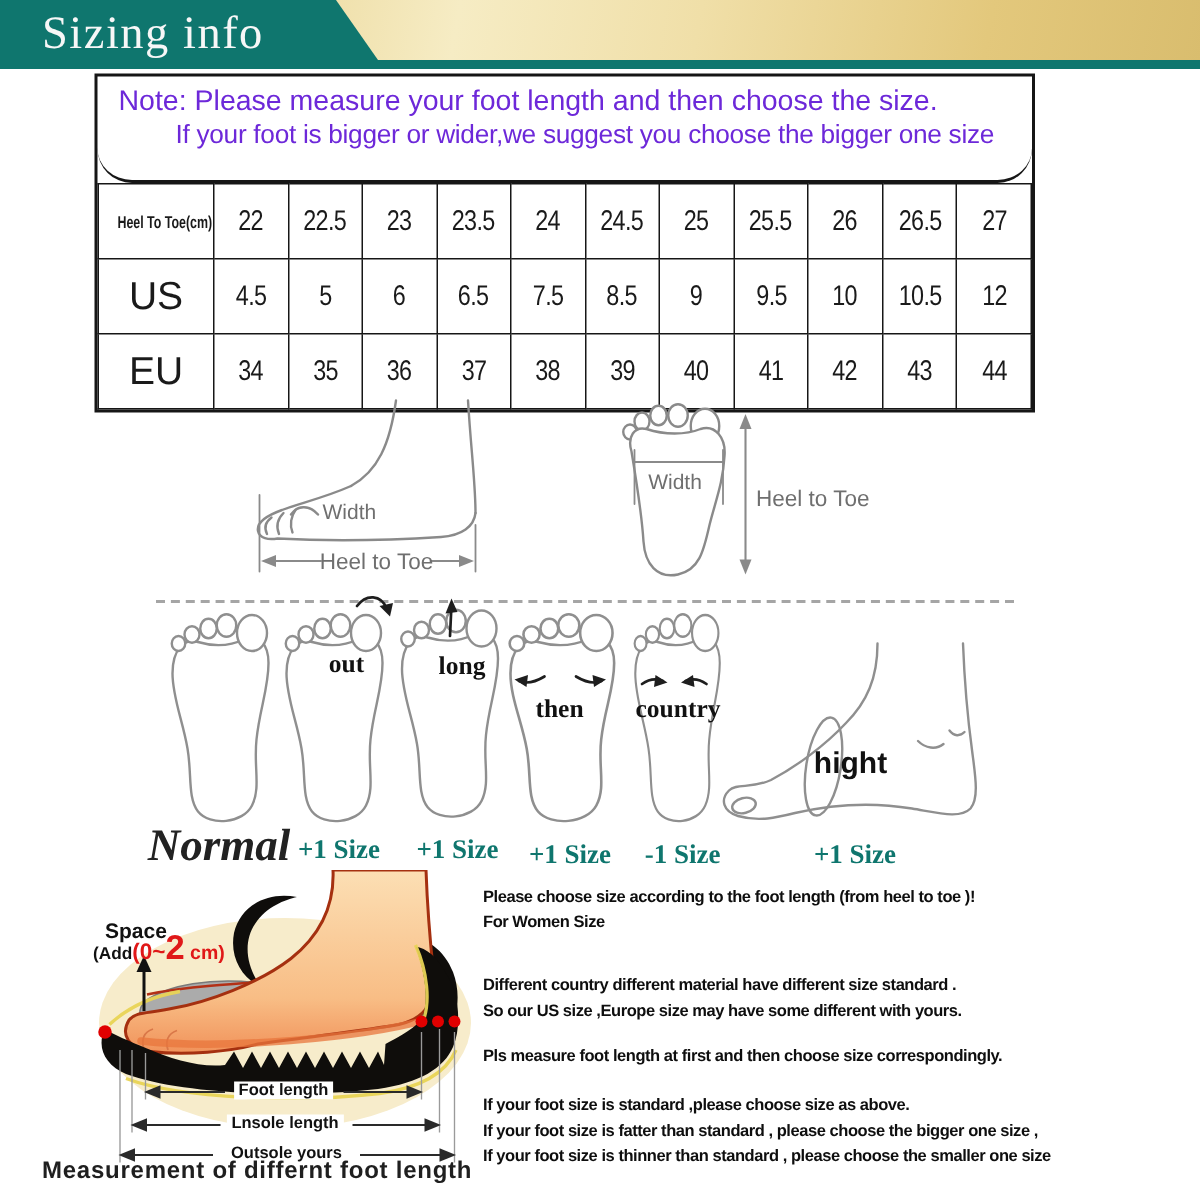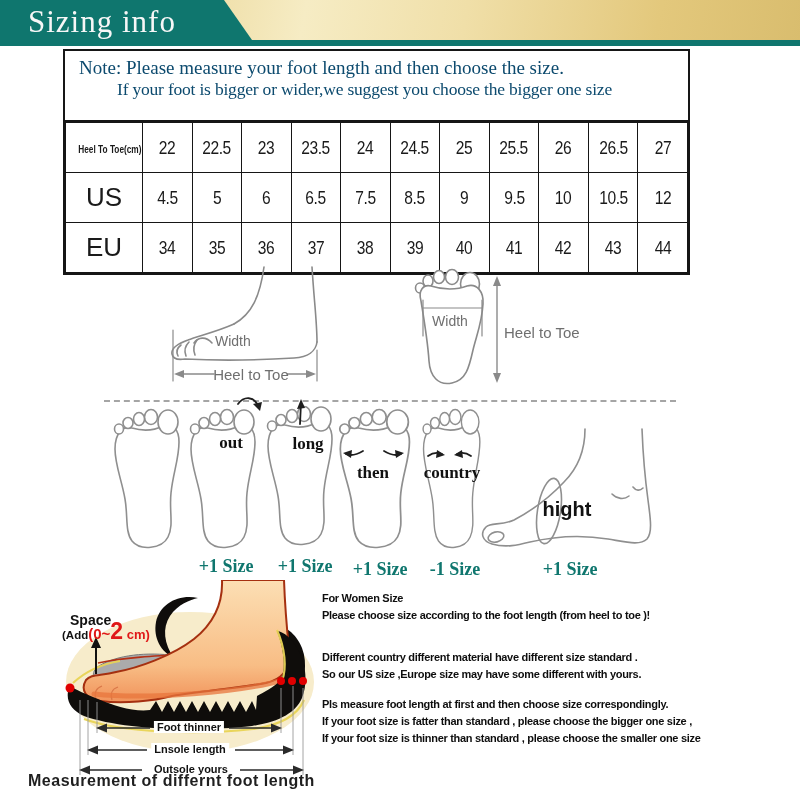--- a/index.html
+++ b/index.html
@@ -8,21 +8,21 @@
   
   .header{position:absolute;left:0;top:0;width:800px;height:46px;background:#0f766e;padding-left:20px;}
   .gold-band{position:absolute;left:0;top:0;width:800px;height:46px;
     background:linear-gradient(100deg,#c89f45 0%,#e9d492 16%,#f6ecc4 38%,#f0dfa8 58%,#e3c87c 82%,#d9bd6e 100%);
     clip-path:polygon(224px 0,800px 0,800px 40px,252px 40px);}
   .header-title{position:absolute;left:28px;top:4px;font-family:"Liberation Serif",serif;
     font-size:31px;color:#f7f7f7;letter-spacing:1px;}
   
   .box{position:absolute;left:63px;top:49px;width:623px;border:2px solid #161616;background:#fff;}
   .note-area{height:63px;border-bottom:2px solid #161616;padding-top:6px;
-    font-family:Liberation Serif, serif;color:#0c4a6e;}
+    font-family:Liberation Sans, sans-serif;color:#6d28d9;border-radius:23px;}
   .note-l1{margin-left:14px;font-size:19px;white-space:nowrap;}
   .note-l2{margin-left:52px;font-size:17.5px;white-space:nowrap;letter-spacing:-0.2px;}
   table.sizes{width:100%;border-collapse:collapse;table-layout:fixed;}
   table.sizes td{border:1.6px solid #161616;text-align:center;vertical-align:middle;height:49px;padding:0;}
   td.c0{width:76px;}
   .lbl0{display:inline-block;transform:scaleX(.72);font-size:11.5px;font-weight:700;white-space:nowrap;}
   .lblBig{font-size:26px;text-align:right;}
   .tnum{display:inline-block;transform:scaleX(.82);font-size:19px;font-weight:500;letter-spacing:-0.5px;}
   
   .glabel{position:absolute;color:#6f6f6f;font-size:14px;white-space:nowrap;}
@@ -196,20 +196,21 @@
       <path d="M 445,455 L 437,450 L 436,458 Z" fill="#1e1e1e" stroke="none"></path>
       <path d="M 471,456 Q 464,451 457,454"></path>
       <path d="M 454,455 L 462,450 L 463,458 Z" fill="#1e1e1e" stroke="none"></path>
     </g>
   </svg>
   <span class="shape-label" style="left:231px;top:433px;">out</span>
   <span class="shape-label" style="left:308px;top:434px;">long</span>
   <span class="shape-label" style="left:373px;top:463px;">then</span>
   <span class="shape-label" style="left:452px;top:463px;">country</span>
   <span class="shape-label sans" style="left:567px;top:498px;">hight</span>
+  <span class="normal-label" style="left:146px;top:547px;">Normal</span>
   <span class="size-label" style="left:226px;top:556px;">+1 Size</span>
   <span class="size-label" style="left:305px;top:556px;">+1 Size</span>
   <span class="size-label" style="left:380px;top:559px;">+1 Size</span>
   <span class="size-label" style="left:455px;top:559px;">-1 Size</span>
   <span class="size-label" style="left:570px;top:559px;">+1 Size</span>
 
   <svg style="left:50px;top:580px;" width="270" height="200" viewBox="50 580 270 200">
     <defs>
       <linearGradient id="footGrad" x1="0" y1="0" x2="0" y2="1">
         <stop offset="0" stop-color="#fcdfb4"></stop>
@@ -251,28 +252,29 @@
       <path d="M 96,728 L 107,723.5 L 107,732.5 Z"></path>
         <path d="M 282,728 L 271,723.5 L 271,732.5 Z"></path>
       <path d="M 87,750 L 98,745.5 L 98,754.5 Z"></path>
         <path d="M 294,750 L 283,745.5 L 283,754.5 Z"></path>
       <path d="M 79,770 L 90,765.5 L 90,774.5 Z"></path>
         <path d="M 304,770 L 293,765.5 L 293,774.5 Z"></path>
     </g>
   </svg>
   <span class="space-label">Space</span>
   <span class="add-line"><span class="add-prefix">(Add</span><span class="add-range">(0~</span><span class="add-big">2</span><span class="add-unit"> cm)</span></span>
-  <span class="dim-label" style="left:189px;top:721px;">Foot thinner</span>
+  <span class="dim-label" style="left:189px;top:721px;">Foot length</span>
   <span class="dim-label" style="left:190px;top:743px;">Lnsole length</span>
   <span class="dim-label" style="left:191px;top:763px;">Outsole yours</span>
   <div class="caption">Measurement of differnt foot length</div>
 
   <div class="info">
+    <p>Please choose size according to the foot length (from heel to toe )!</p>
     <p>For Women Size</p>
-    <p>Please choose size according to the foot length (from heel to toe )!</p>
     <p class="gap1">Different country different material have different size standard .</p>
     <p>So our US size ,Europe size may have some different with yours.</p>
     <p class="gap2">Pls measure foot length at first and then choose size correspondingly.</p>
+    <p class="gap3">If your foot size is standard ,please choose size as above.</p>
     <p>If your foot size is fatter than standard , please choose the bigger one size ,</p>
     <p>If your foot size is thinner than standard , please choose the smaller one size</p>
   </div>
 
 </div>
 
 </body></html>

